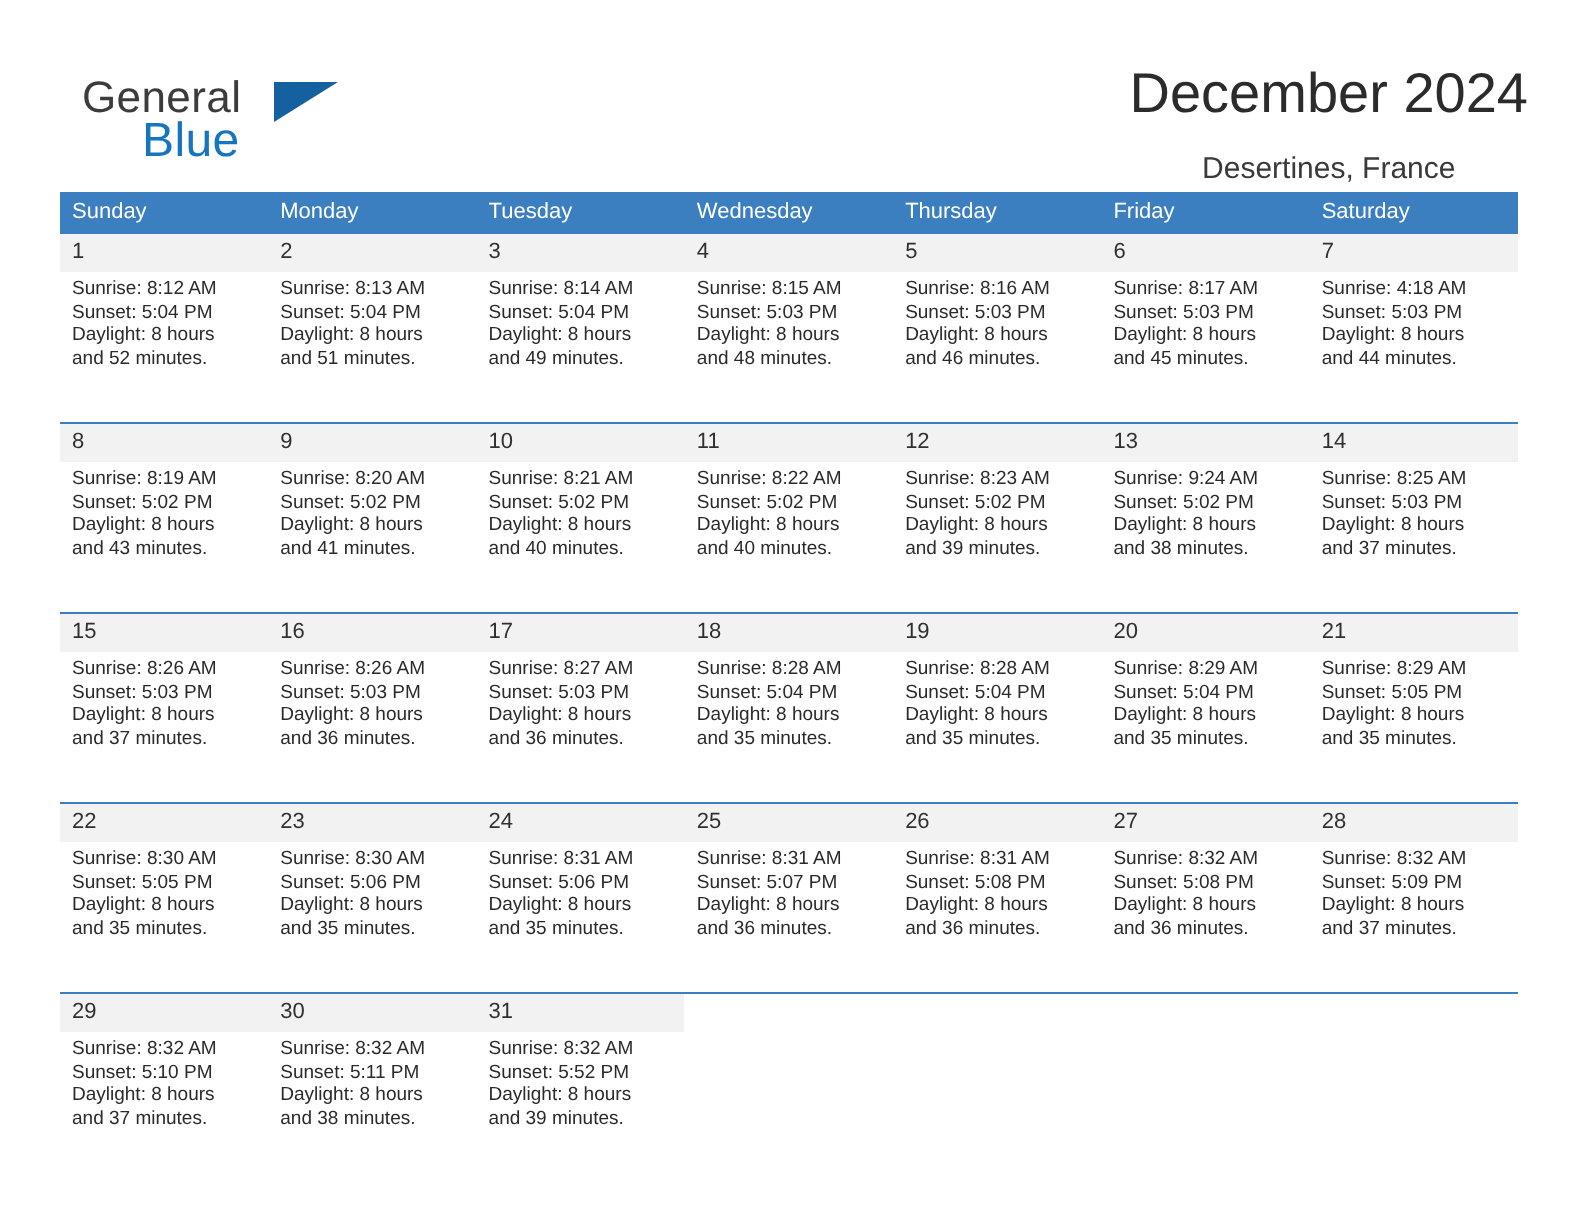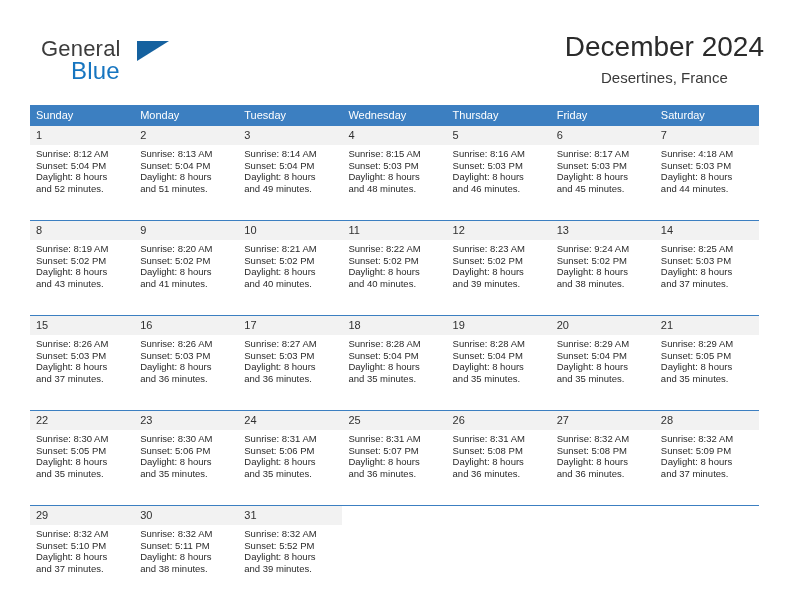--- a/index.html
+++ b/index.html
@@ -72,32 +72,32 @@
     text-align: center;
   }
   .cal-title {
     font-size: 28px;
     color: #2b2b2b;
     line-height: 34px;
     white-space: nowrap;
     font-weight: normal;
   }
   .cal-subtitle {
-    margin-top: 5px;
+    margin-top: 12px;
     font-size: 15px;
     color: #3a3a3a;
     line-height: 18px;
     white-space: nowrap;
   }
 
   
   .calendar {
     position: absolute;
     left: 30px;
-    top: 105px;
+    top: 96px;
     width: 729px;
     border-collapse: collapse;
     table-layout: fixed;
   }
   .calendar col {
     width: 104.14px;
   }
   thead th {
     background: #3c7fc1;
     color: #ffffff;

